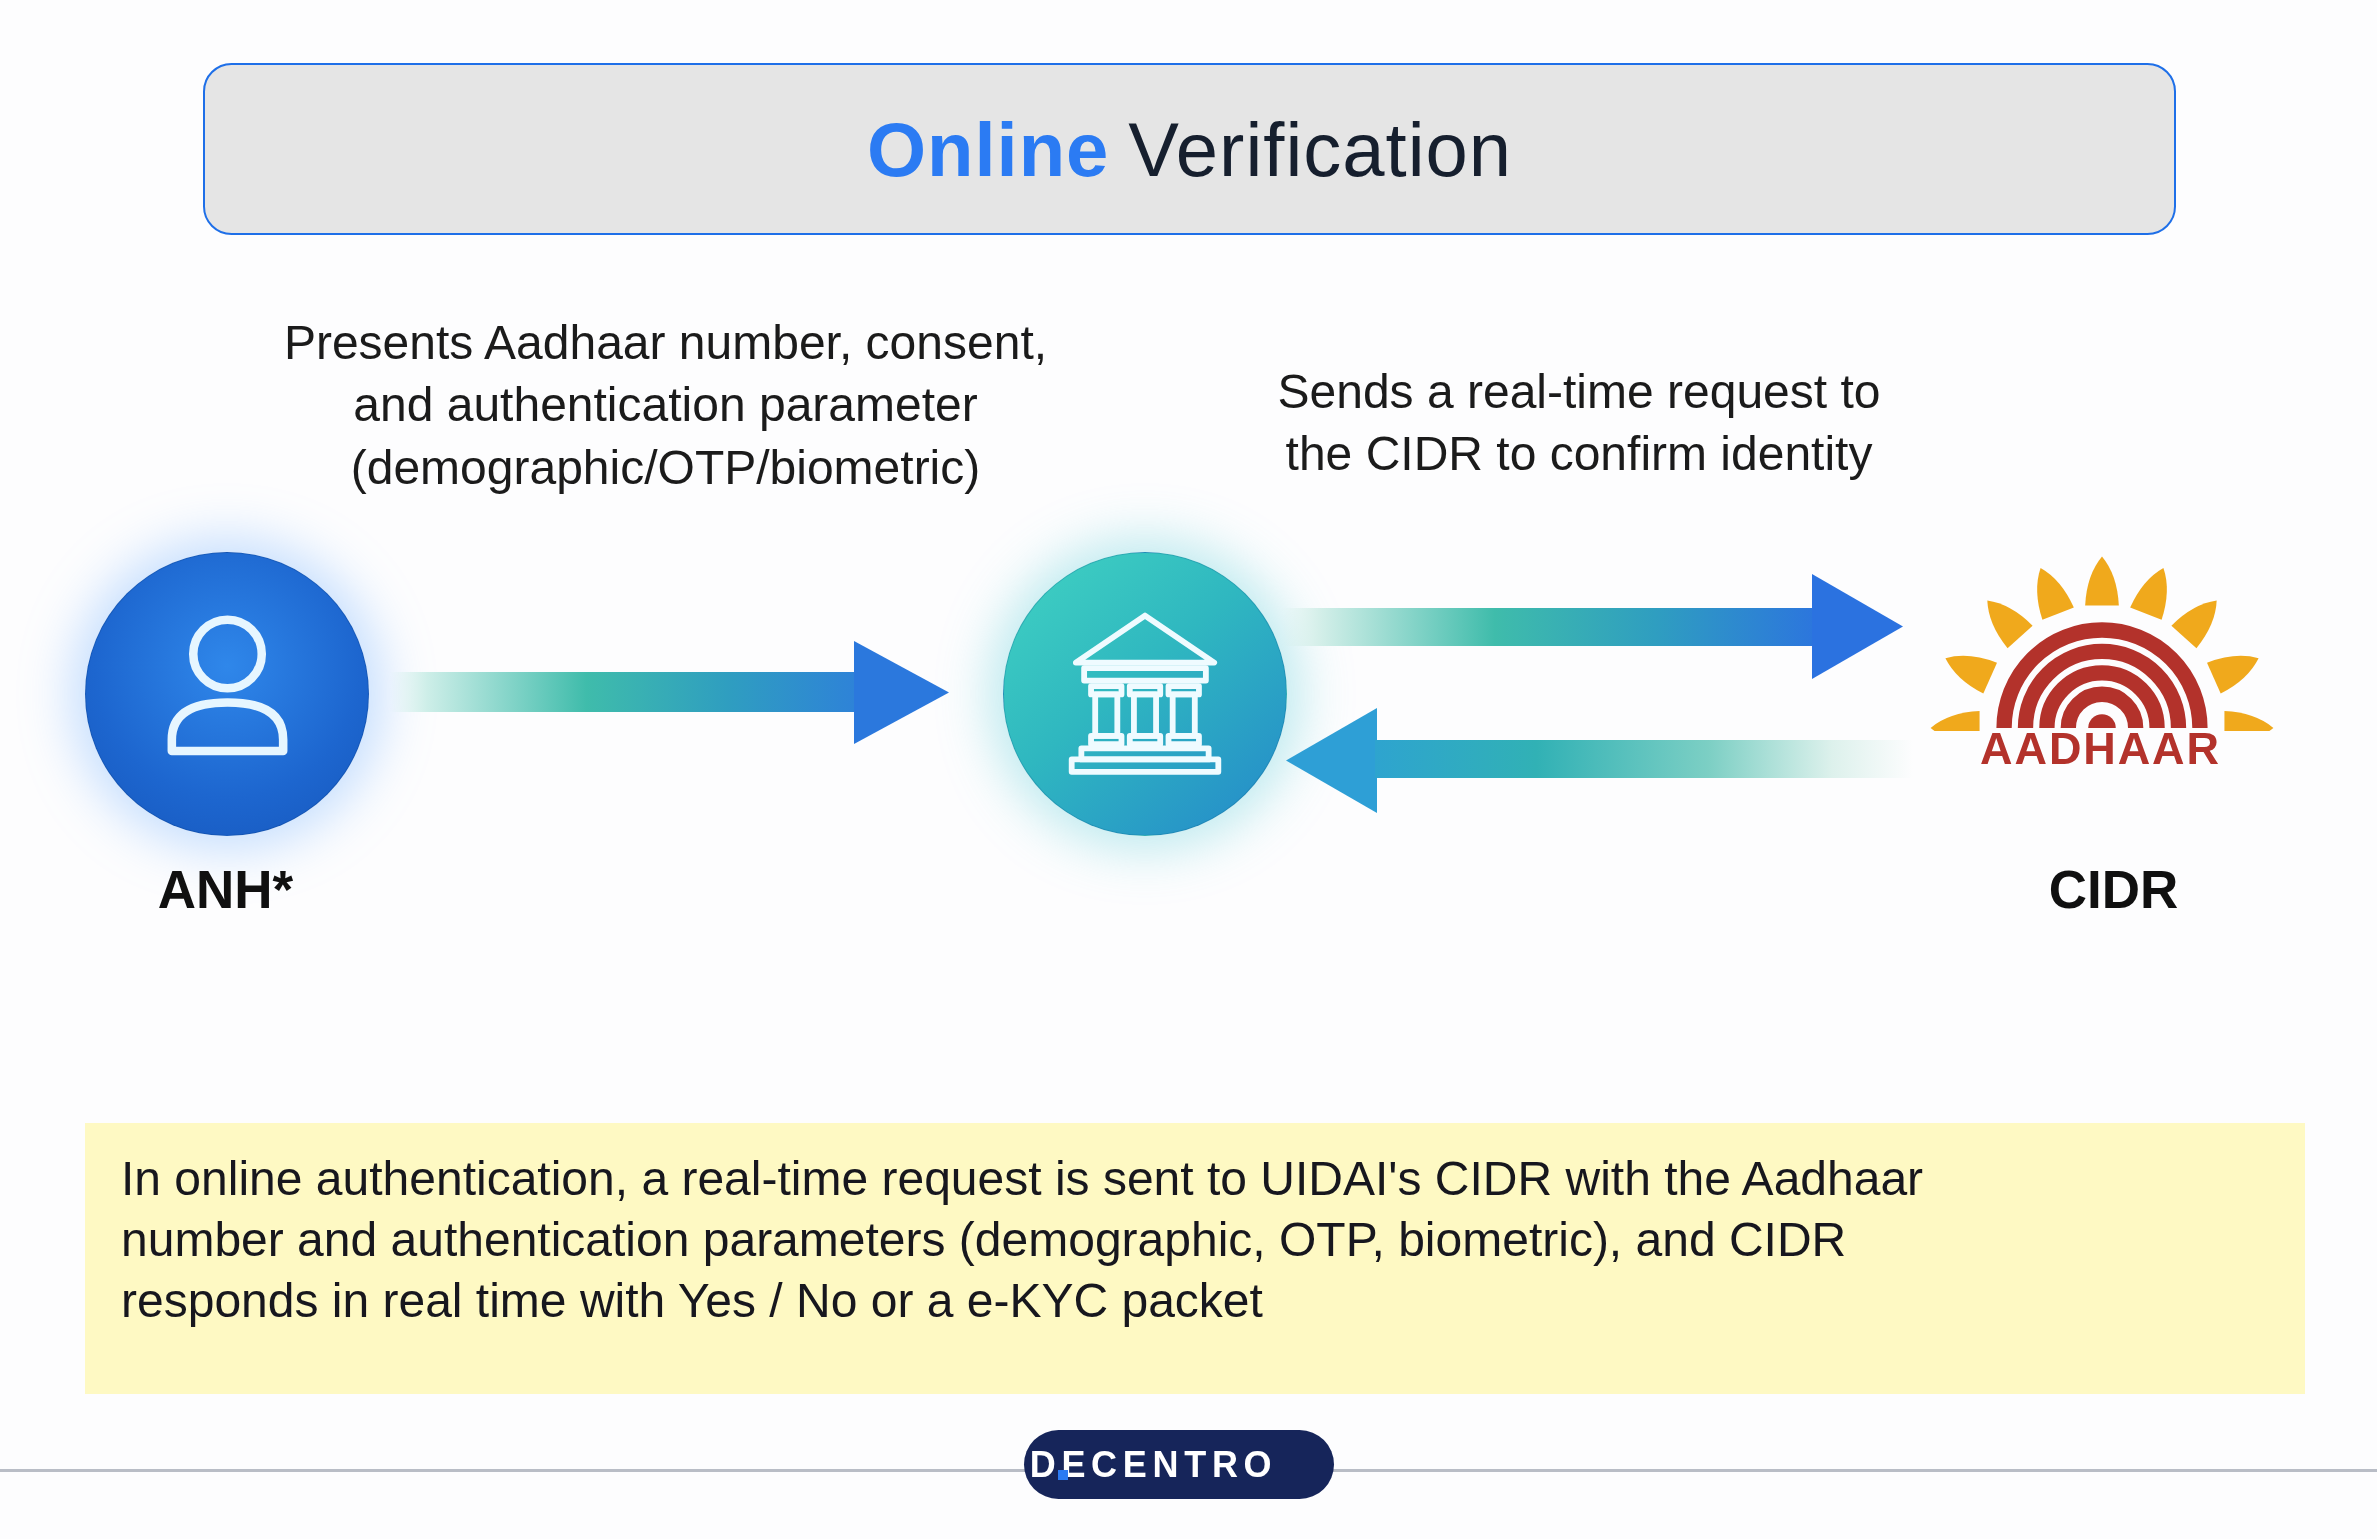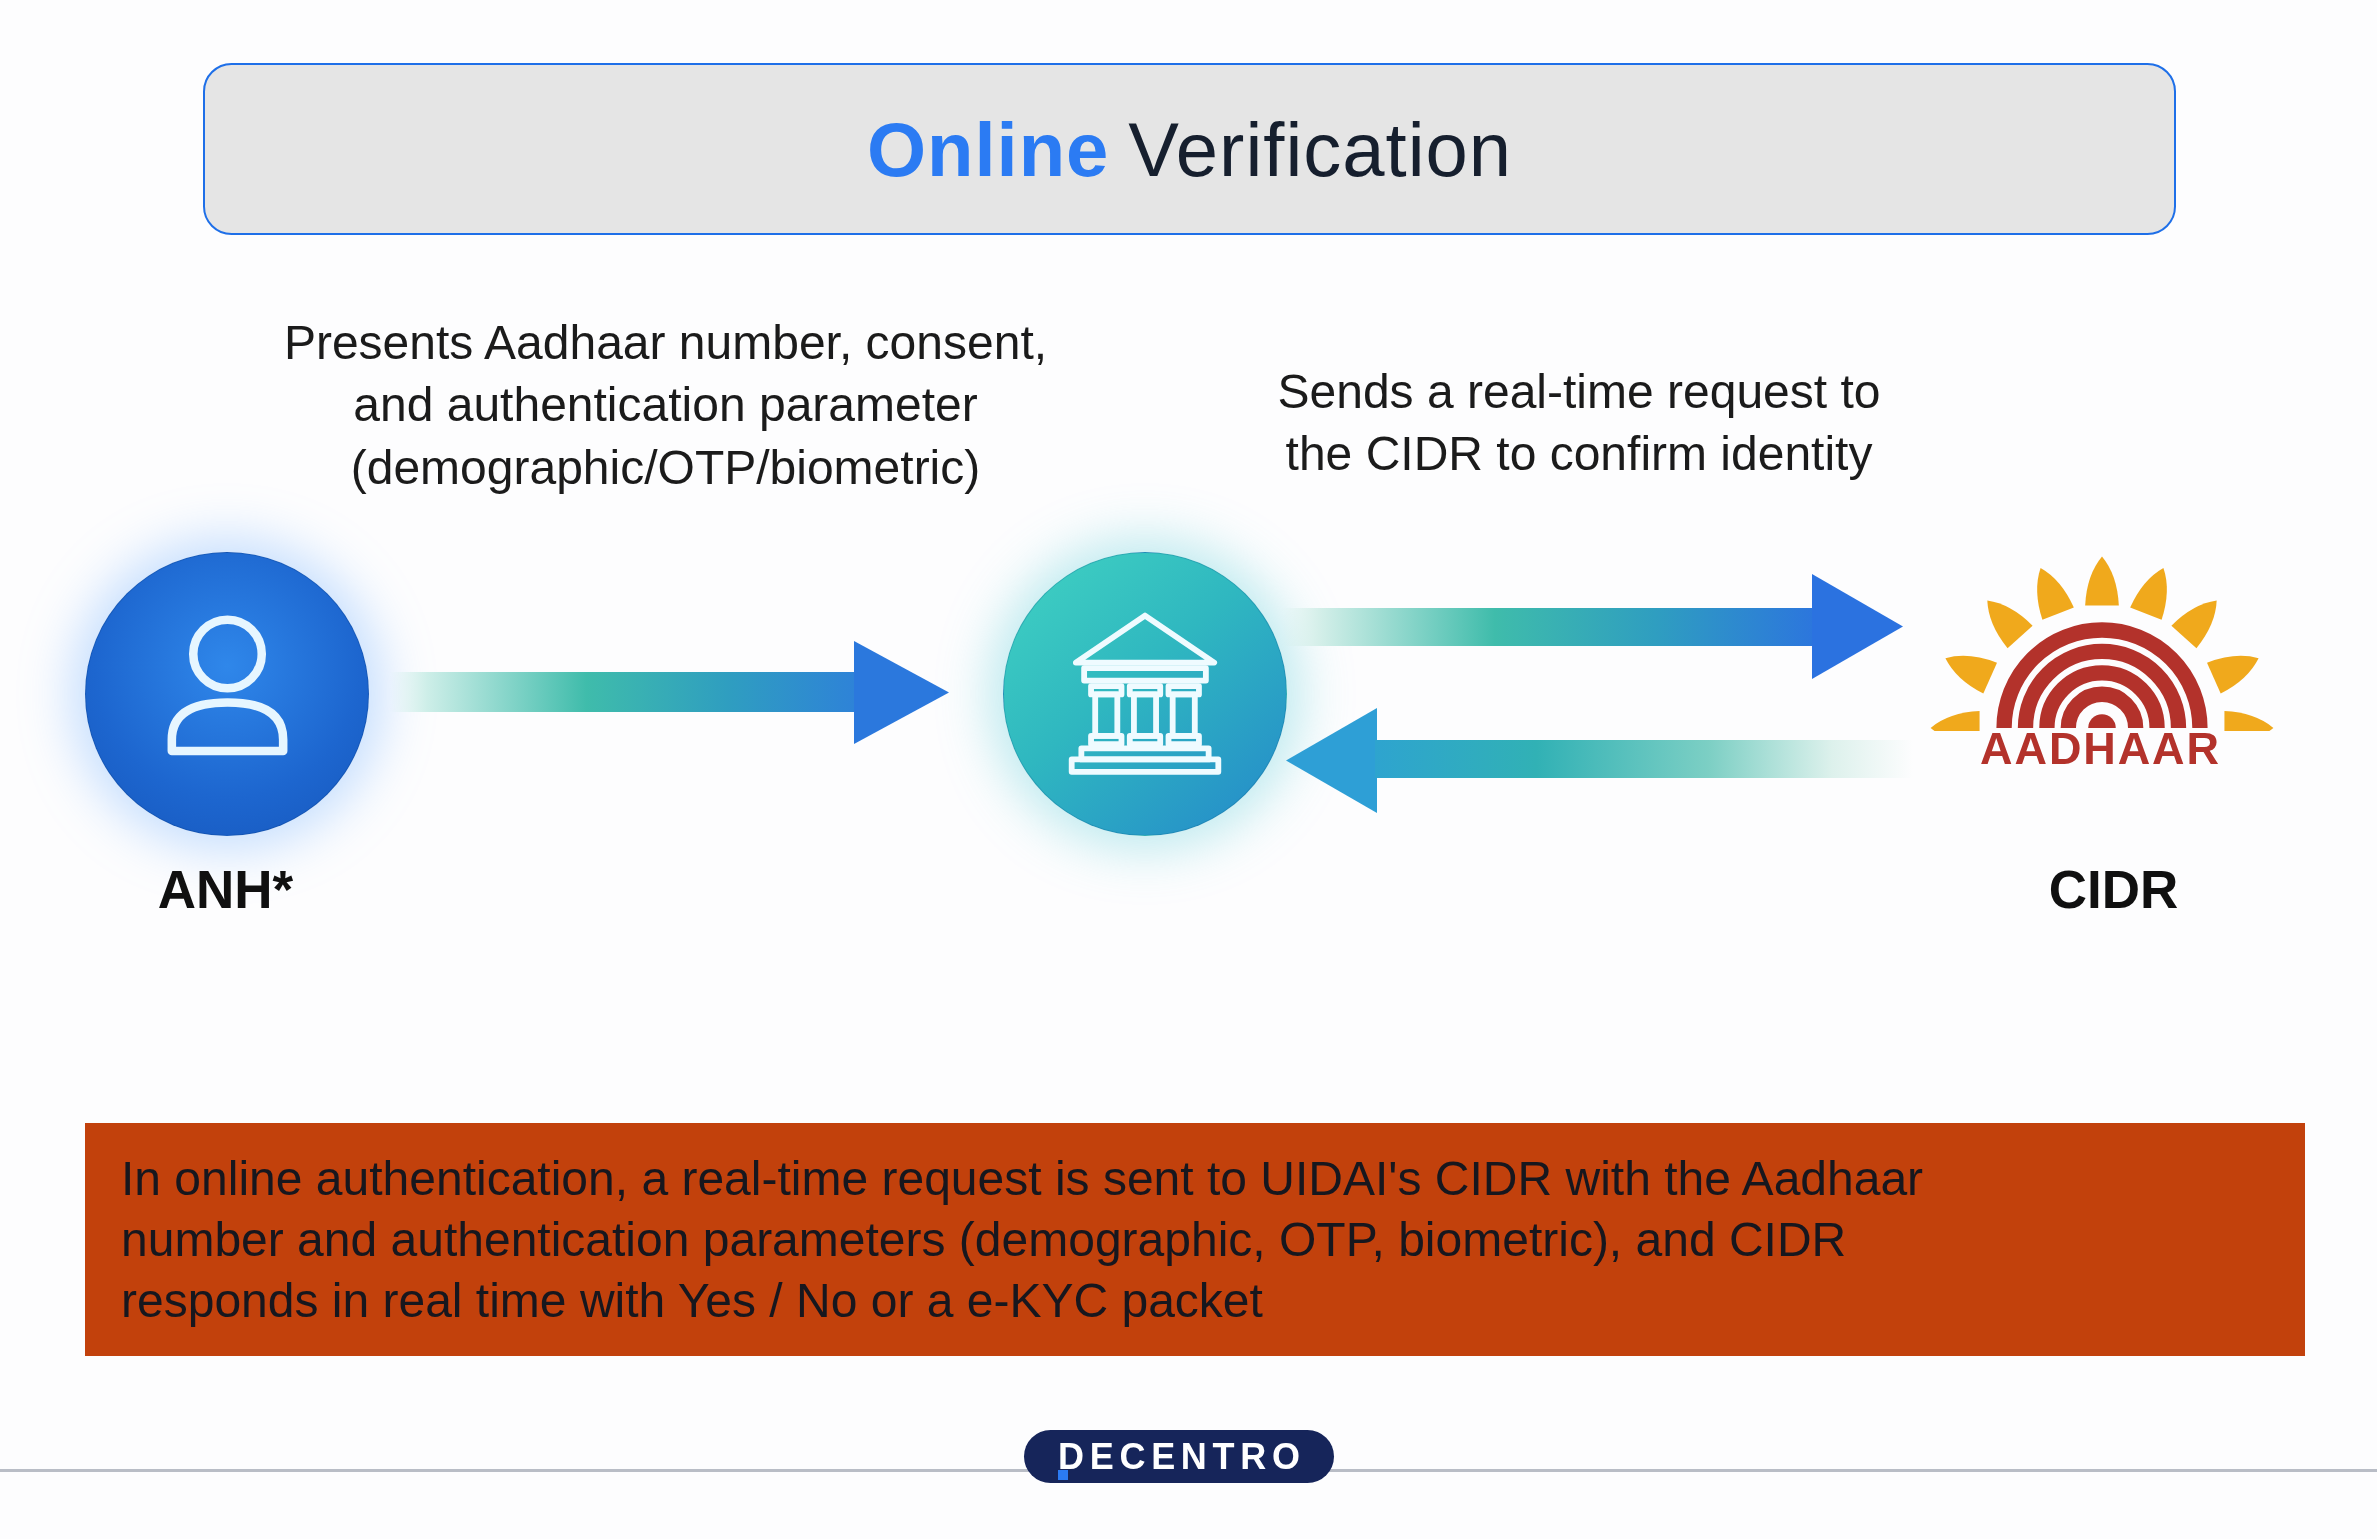--- a/index.html
+++ b/index.html
@@ -79,30 +79,30 @@
 
   
   .aadhaar-logo{position:absolute;left:1926px;top:529px;width:352px;height:202px;}
   .aadhaar-wordmark{
     position:absolute;left:1934px;top:723px;width:333px;text-align:center;
     font-size:45px;font-weight:700;letter-spacing:1.9px;color:#b3322b;
   }
 
   
   .summary-box{
-    position:absolute;left:85px;top:1123px;width:2220px;height:233px;
-    background:#c2410c;box-sizing:border-box;padding:25px 51px 0 36px;
+    position:absolute;left:85px;top:1123px;width:2220px;height:271px;
+    background:#fef9c3;box-sizing:border-box;padding:25px 51px 0 36px;
   }
   .summary-text{font-size:48px;line-height:61px;color:#17171e;}
 
   
   .footer-line{position:absolute;left:0;top:1469px;width:2378px;height:2.9px;background:#b9bdc6;z-index:1;}
   .brand-pill{
-    position:absolute;left:1024px;top:1430px;width:310px;height:53px;border-radius:38px;
-    background:#16255a;z-index:2;display:flex;align-items:center;justify-content:center;
+    position:absolute;left:1024px;top:1430px;width:310px;height:69px;border-radius:38px;
+    background:#16255a;z-index:2;display:flex;align-items:center;justify-content:flex-start;
   }
   .brand-text{color:#ffffff;font-size:36px;font-weight:700;letter-spacing:5.7px;padding-left:5.7px;}
   .brand-dot{position:absolute;left:34px;top:40px;width:9.5px;height:9.5px;background:#2b7bf3;}
 
   svg .stroke-icon{fill:none;stroke-linejoin:round;stroke-linecap:round;}
 </style>
 </head>
 <body>
 
 <div class="canvas">

